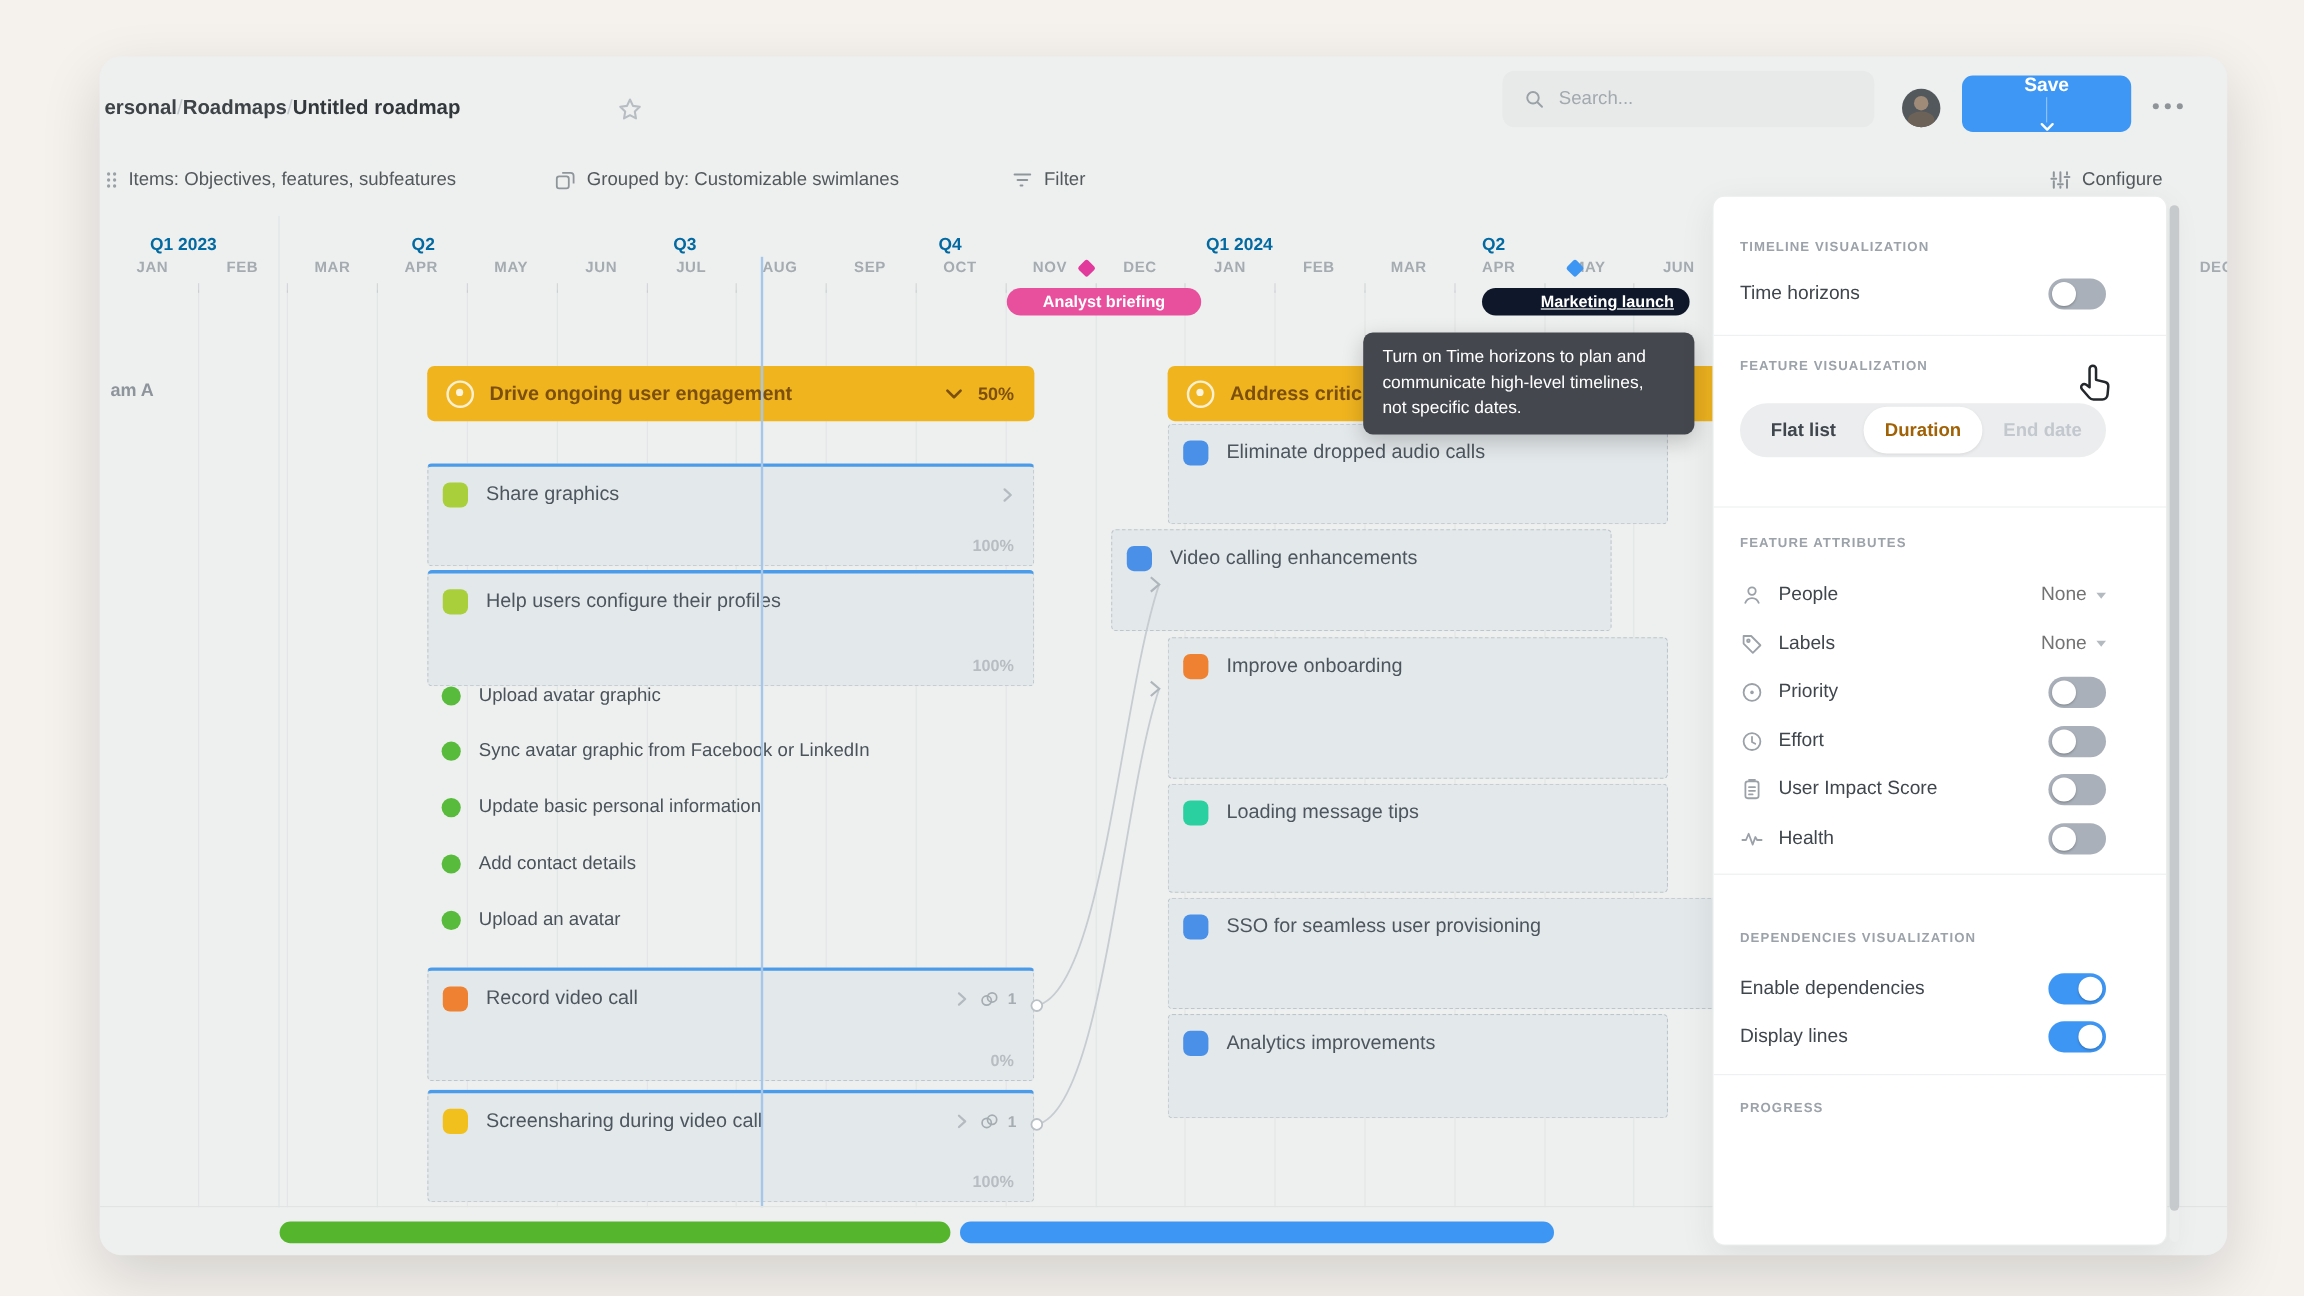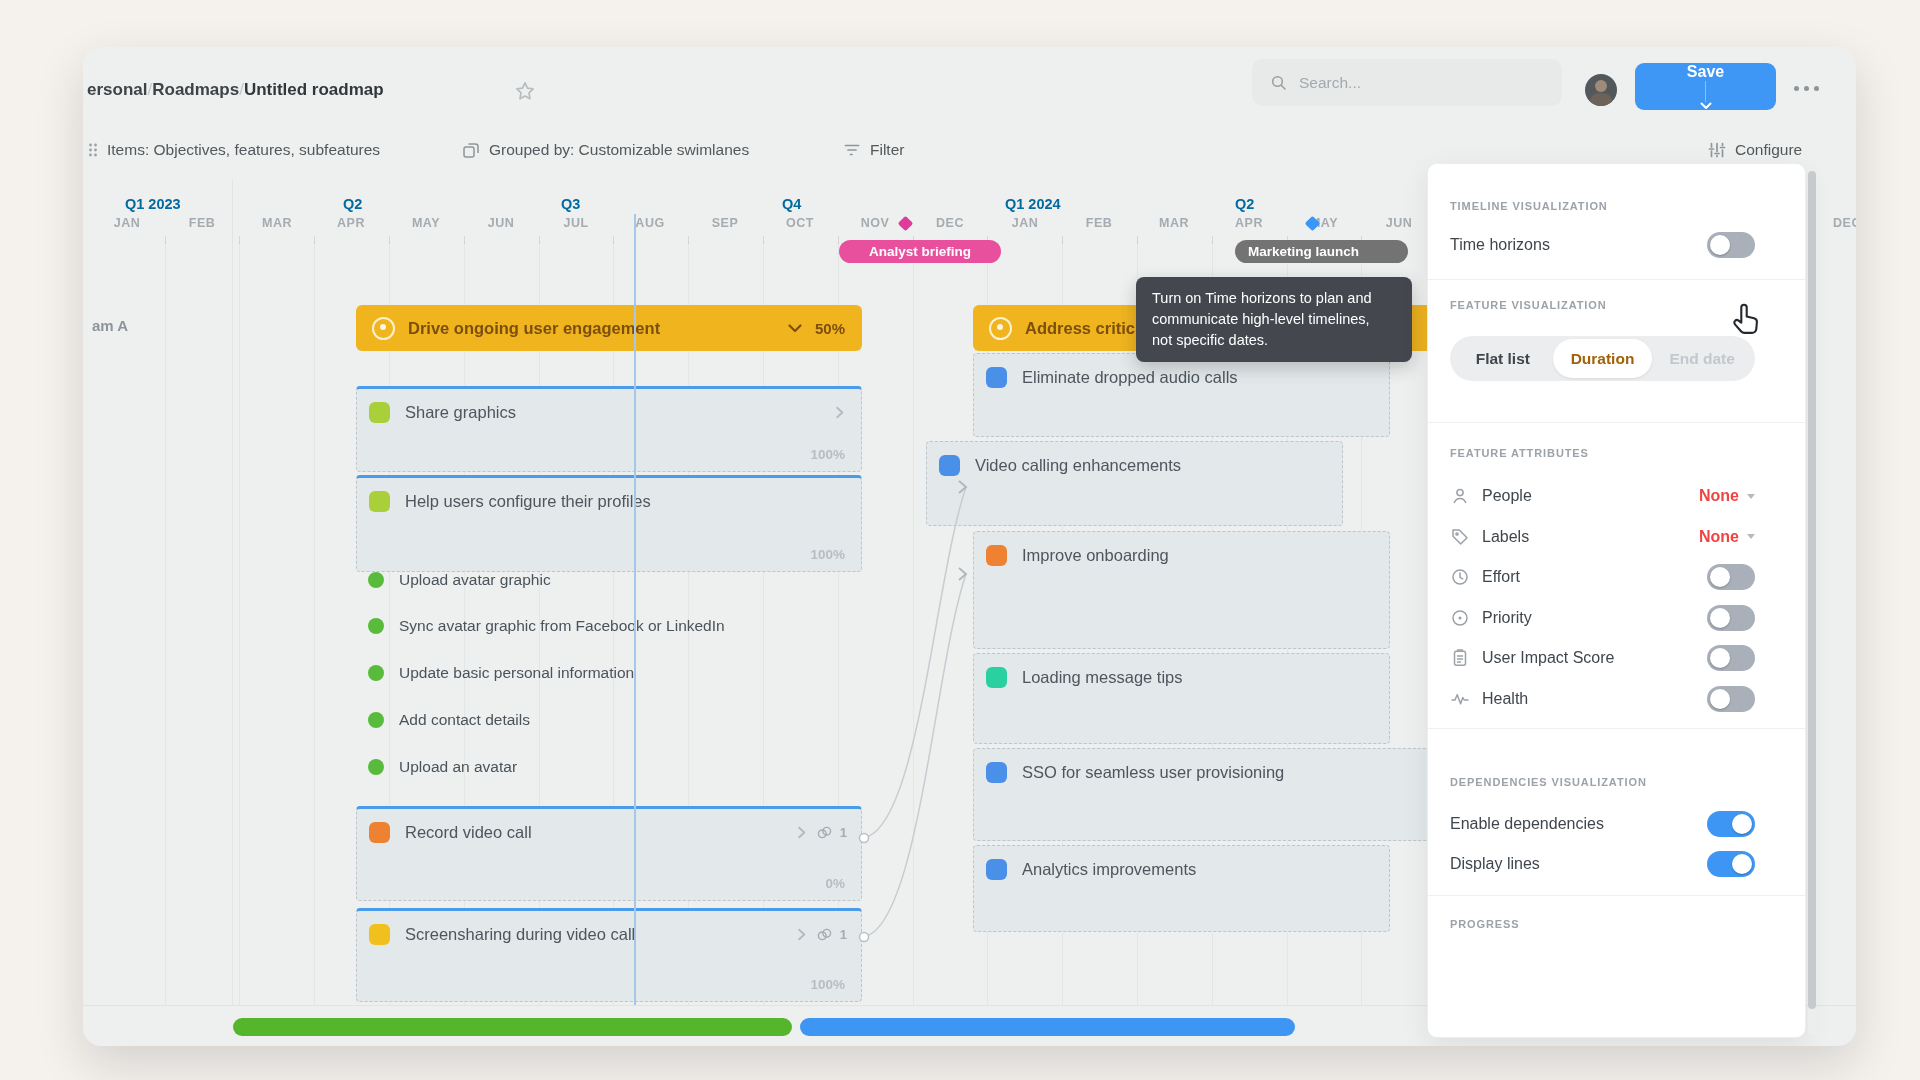--- a/index.html
+++ b/index.html
@@ -82,21 +82,21 @@
   .p-divider{height:1px;background:#eef0f1;margin:0 -50px 0 -22px;}
   .dropdown{height:46px;border:1.5px solid #e2e5e7;border-radius:10px;display:flex;align-items:center;
     padding:0 16px;box-sizing:border-box;background:#fff;}
   .dropdown .t{margin-left:12px;font-size:16px;color:#3f464d;font-weight:500;}
   .tri{width:0;height:0;border-left:5px solid transparent;border-right:5px solid transparent;
     border-top:6px solid #b3bac0;margin-left:auto;}
   .tri.sm{border-left-width:4px;border-right-width:4px;border-top-width:5px;margin-left:8px;}
   .p-row{display:flex;align-items:center;}
   .p-row .lbl{font-size:16px;color:#3f464d;}
   .p-row .icon{width:20px;height:20px;margin-right:12px;flex:none;display:flex;}
-  .p-none{font-size:16px;font-weight:700;color:#ef4444;}
+  .p-none{font-size:16px;font-weight:400;color:#737373;}
   .toggle{width:48px;height:26px;border-radius:13px;position:relative;margin-left:auto;flex:none;}
   .toggle.off{background:#a9b0b9;}
   .toggle.on{background:#3e96f4;}
   .toggle .knob{position:absolute;top:3px;width:20px;height:20px;border-radius:50%;background:#fff;
     box-shadow:0 1px 2px rgba(0,0,0,.25);}
   .toggle.off .knob{left:3px;}
   .toggle.on .knob{right:3px;}
   .segmented{height:45px;background:#ecedee;border-radius:23px;display:flex;align-items:center;padding:3px;box-sizing:border-box;}
   .seg{flex:1;height:39px;display:flex;align-items:center;justify-content:center;
     font-size:15.5px;font-weight:600;color:#3f464d;border-radius:20px;white-space:nowrap;}
@@ -255,21 +255,21 @@
           <div class="m-label" style="left: 1174px;">MAR</div>
           <div class="m-label" style="left: 1249px;">APR</div>
           <div class="m-label" style="left: 1324px;">MAY</div>
           <div class="m-label" style="left: 1399px;">JUN</div>
           <div class="m-label" style="left: 1847px;">DEC</div>
           <div class="diamond" style="left: 899.5px; background: rgb(226, 58, 156);"></div>
           <div class="badge" style="left: 839px; width: 136px; background: rgb(232, 80, 158); justify-content: center;">
             <span>Analyst briefing</span>
           </div>
           <div class="diamond" style="left: 1306.5px; background: rgb(62, 150, 244);"></div>
-          <div class="badge" style="left: 1235px; width: 147px; background: #737373; justify-content: flex-start;">
+          <div class="badge" style="left: 1235px; width: 147px; background: #0f172a; justify-content: flex-end; text-decoration: underline;">
             <span>Marketing launch</span>
           </div>
           <div class="obj" style="left: 356px; top: 305px; width: 506px;">
             <span class="ring"></span>
             <span class="t">Drive ongoing user engagement</span>
             <span class="chev">
               <svg viewBox="0 0 14 9" width="14" height="9">
                 <polyline points="1.5,1.5 7,7 12.5,1.5" fill="none" stroke="#7c4f0c" stroke-width="2.2" stroke-linecap="round" stroke-linejoin="round"></polyline>
               </svg>
             </span>
@@ -472,36 +472,36 @@
               <span class="lbl">Labels</span>
               <span style="margin-left: auto; display: flex; align-items: center;">
                 <span class="p-none">None</span>
                 <span class="tri sm"></span>
               </span>
             </div>
             <div class="p-row" style="height: 40.5px;">
               <span class="icon">
                 <svg viewBox="0 0 20 20" width="20" height="20" fill="none" stroke="#9aa1a8" stroke-width="1.5">
                   <circle cx="10" cy="10" r="7"></circle>
-                  <path d="M10 6v4.3l2.7 1.5" stroke-linecap="round"></path>
+                  <circle cx="10" cy="10" r="1.5" fill="#9aa1a8" stroke="none"></circle>
                 </svg>
               </span>
-              <span class="lbl">Effort</span>
+              <span class="lbl">Priority</span>
               <div class="toggle off">
                 <div class="knob"></div>
               </div>
             </div>
             <div class="p-row" style="height: 40.5px;">
               <span class="icon">
                 <svg viewBox="0 0 20 20" width="20" height="20" fill="none" stroke="#9aa1a8" stroke-width="1.5">
                   <circle cx="10" cy="10" r="7"></circle>
-                  <circle cx="10" cy="10" r="1.5" fill="#9aa1a8" stroke="none"></circle>
+                  <path d="M10 6v4.3l2.7 1.5" stroke-linecap="round"></path>
                 </svg>
               </span>
-              <span class="lbl">Priority</span>
+              <span class="lbl">Effort</span>
               <div class="toggle off">
                 <div class="knob"></div>
               </div>
             </div>
             <div class="p-row" style="height: 40.5px;">
               <span class="icon">
                 <svg viewBox="0 0 20 20" width="20" height="20" fill="none" stroke="#9aa1a8" stroke-width="1.5">
                   <rect x="4.5" y="3.2" width="11" height="14" rx="2"></rect>
                   <path d="M7.5 2h5M7.5 8h5M7.5 11h5M7.5 14h3" stroke-linecap="round"></path>
                 </svg>

